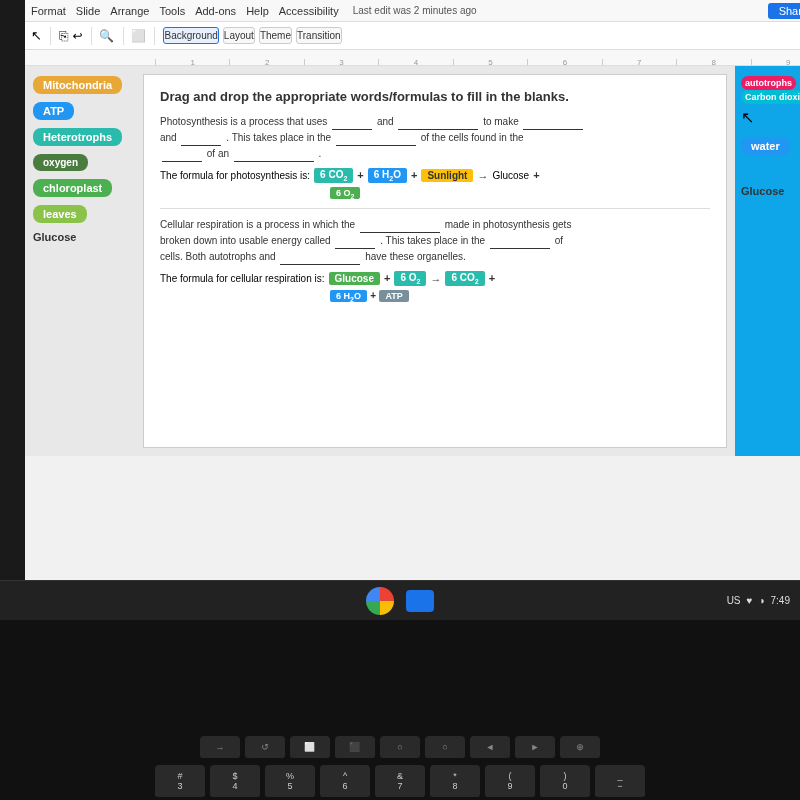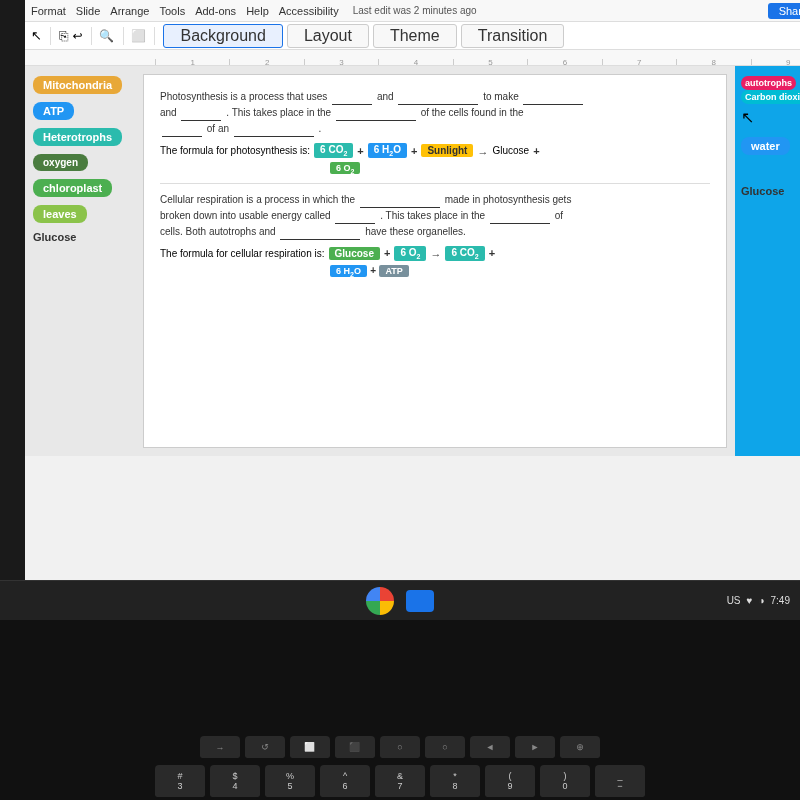--- a/index.html
+++ b/index.html
@@ -50,26 +50,26 @@
       height: 28px;
       background: #fff;
       border-bottom: 1px solid #ddd;
       display: flex;
       align-items: center;
       padding: 0 6px;
       gap: 4px;
       font-size: 11px;
     }
     .toolbar-btn {
-      padding: 2px 16px;
+      padding: 2px 0;
       border: 1px solid #ccc;
       border-radius: 3px;
       background: #f8f8f8;
       cursor: pointer;
-      font-size: 16px;
+      font-size: 10px;
       color: #333;
       text-align: right;
     }
     .toolbar-btn.active { background: #e8f0fe; border-color: #1a73e8; }
     .toolbar-separator { width: 1px; height: 18px; background: #ddd; margin: 0 4px; }
 
     
     .ruler {
       height: 16px;
       background: #f8f8f8;
@@ -362,20 +362,21 @@
       <span class="word-tile tile-orange">Mitochondria</span>
       <span class="word-tile tile-blue">ATP</span>
       <span class="word-tile tile-teal">Heterotrophs</span>
       <span class="word-tile tile-green-dark" style="background:#4a7c3f;font-size:10px;">oxygen</span>
       <span class="word-tile tile-green">chloroplast</span>
       <span class="word-tile tile-lime" style="background:#8bc34a;">leaves</span>
       <span class="word-label">Glucose</span>
     </div>
 
     <div class="slide-canvas">
+      <div class="slide-title">Drag and drop the appropriate words/formulas to fill in the blanks.</div>
 
       <div class="content-section">
         <span>Photosynthesis is a process that uses</span>
         <span class="blank blank-short"></span>
         <span> and </span>
         <span class="blank blank-long"></span>
         <span> to make </span>
         <span class="blank"></span>
         <br>
         <span>and </span>

